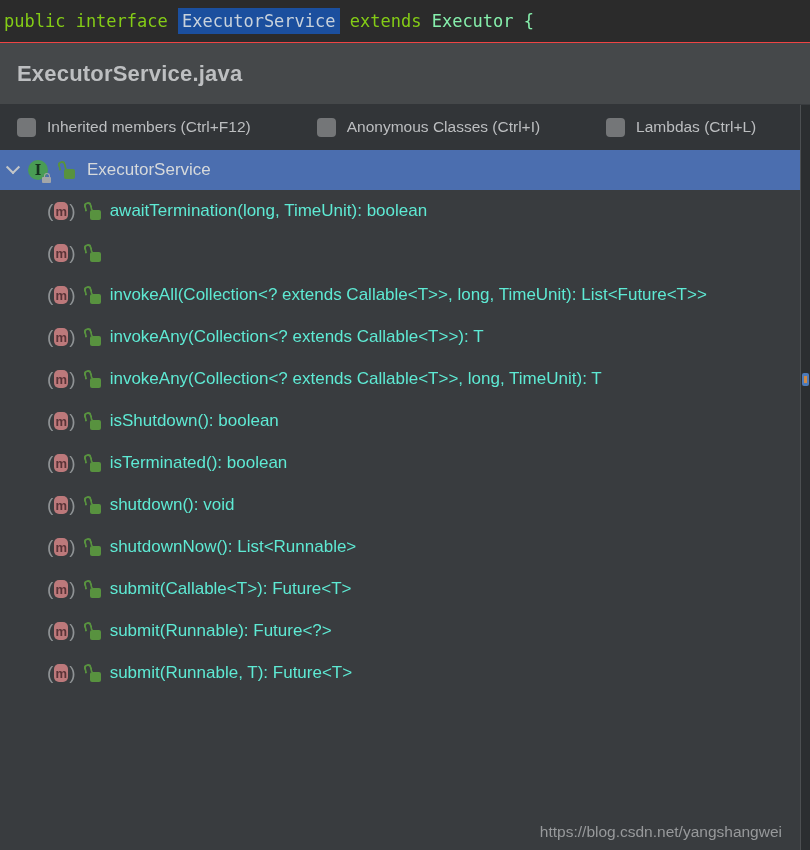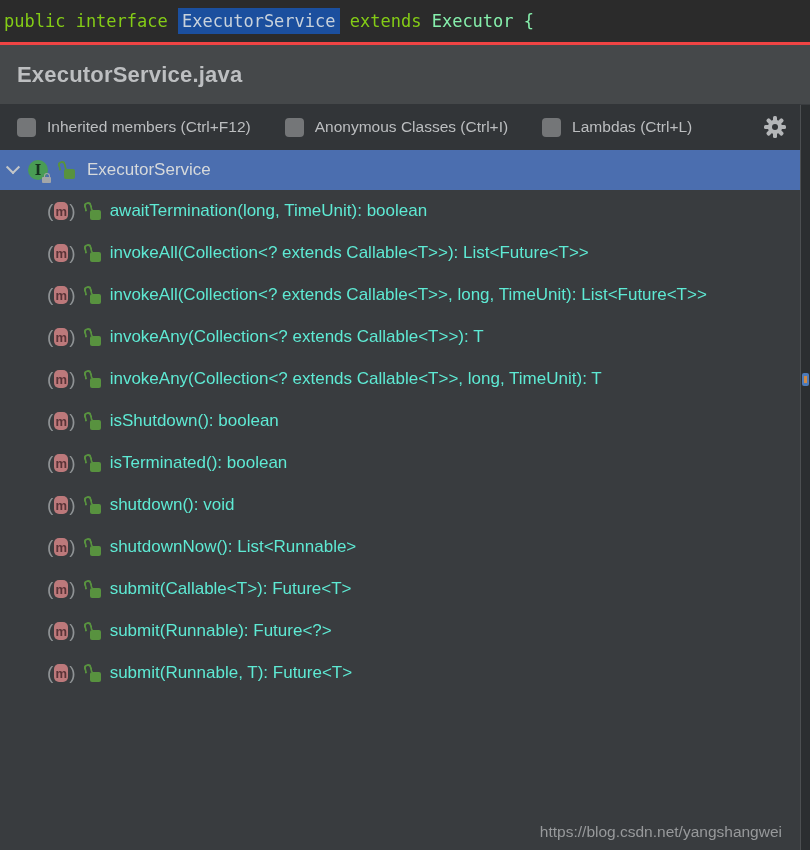--- a/index.html
+++ b/index.html
@@ -27,40 +27,41 @@
   .tok-selected {
     color: #c8d2dc;
     background: #1b4f9e;
     padding: 3px 4px;
   }
 
   
   .title-bar {
     height: 62px;
     background: #45484a;
-    border-top: 3px solid #ef4444;
+    border-top: 1px solid #ef4444;
     display: flex;
     align-items: center;
     padding-left: 17px;
   }
   .title-bar .title {
     color: #bdbfc1;
     font-size: 22px;
     font-weight: bold;
     letter-spacing: 0.2px;
   }
 
   
   .toolbar {
     height: 46px;
     background: #323538;
     display: flex;
     align-items: center;
     padding: 0 0 0 17px;
     width: 800px;
+    gap: 32px;
   }
   .cb-group {
     display: flex;
     align-items: center;
     margin-right: 34px;
     cursor: default;
   }
   .checkbox {
     width: 19px;
     height: 19px;
@@ -309,21 +310,20 @@
   <div class="row method-row">
     <span class="m-icon">
       <span class="paren">(</span>
       <span class="m-badge">m</span>
       <span class="paren">)</span>
     </span>
     <span class="lock-open">
       <span class="shackle"></span>
           <span class="lock-body"></span>
     </span>
-    <span class="row-label">invokeAll(Collection&lt;? extends Callable&lt;T&gt;&gt;): List&lt;Future&lt;T&gt;&gt;</span>
   </div>
 
   <div class="row method-row">
     <span class="m-icon">
       <span class="paren">(</span>
       <span class="m-badge">m</span>
       <span class="paren">)</span>
     </span>
     <span class="lock-open">
       <span class="shackle"></span>

